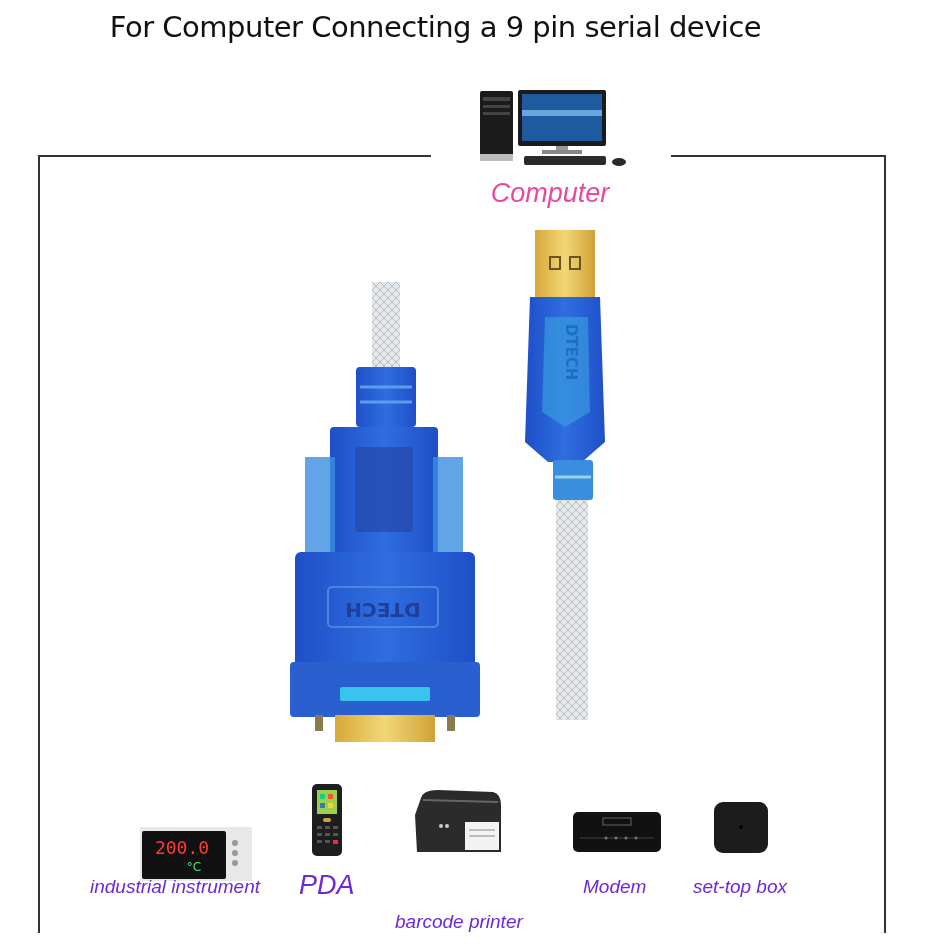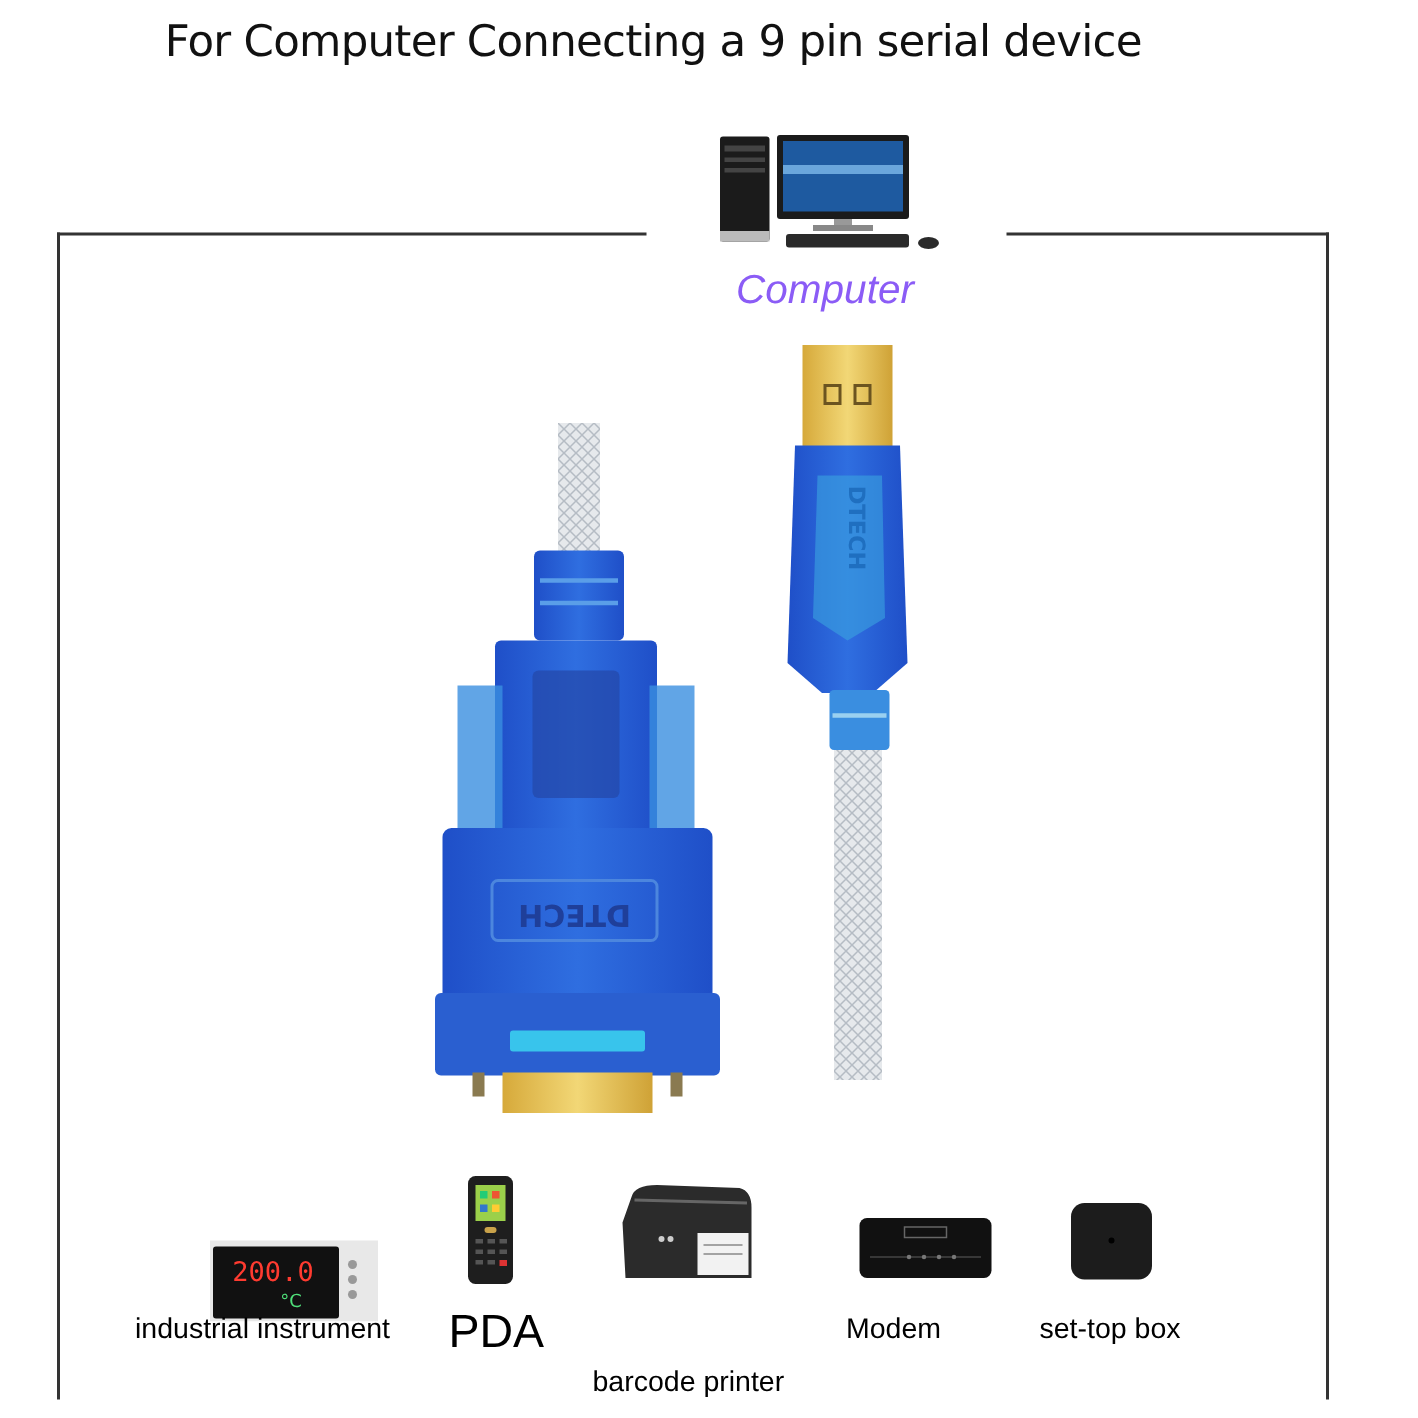--- a/index.html
+++ b/index.html
@@ -3,24 +3,24 @@
 <meta charset="utf-8">
 <style>
   html,body{margin:0;padding:0;background:#fff;}
   body{width:945px;height:945px;position:relative;overflow:hidden;font-family:"Liberation Sans",sans-serif;color:#111;}
   .title{position:absolute;top:10px;left:0;width:871px;text-align:center;font-family:"DejaVu Sans",sans-serif;font-size:29px;letter-spacing:-0.5px;color:#111;}
   .frame-top-l{position:absolute;left:38px;top:155px;width:393px;height:0;border-top:2px solid #333;}
   .frame-top-r{position:absolute;left:671px;top:155px;width:215px;height:0;border-top:2px solid #333;}
   .frame-left{position:absolute;left:38px;top:155px;width:0;height:778px;border-left:2px solid #333;}
   .frame-right{position:absolute;left:884px;top:155px;width:0;height:778px;border-left:2px solid #333;}
   .computer{position:absolute;left:478px;top:88px;width:150px;height:80px;}
-  .computer-label{position:absolute;left:430px;top:178px;width:240px;text-align:center;font-style:italic;font-size:27px;color:#8b5cf6;}
+  .computer-label{position:absolute;left:430px;top:178px;width:240px;text-align:center;font-style:italic;font-size:27px;color:#ec4899;}
   .cable{position:absolute;left:280px;top:222px;width:360px;height:520px;}
   .device{position:absolute;}
-  .dev-label{position:absolute;top:876px;font-size:19px;color:#000000;white-space:nowrap;}
+  .dev-label{position:absolute;top:876px;font-style:italic;font-size:19px;color:#6d28d9;white-space:nowrap;}
 </style>
 </head>
 <body>
 
 <div class="title">For Computer Connecting a 9 pin serial device</div>
 
 <div class="frame-top-l"></div>
 <div class="frame-top-r"></div>
 <div class="frame-left"></div>
 <div class="frame-right"></div>
@@ -154,16 +154,16 @@
   </svg>
 </div>
 <div class="device" style="left:713px;top:801px;">
   <svg width="56" height="54" viewBox="0 0 56 54">
     <rect x="1" y="1" width="54" height="51" rx="9" fill="#1c1c1c"></rect>
     <circle cx="28" cy="26" r="2" fill="#000"></circle>
   </svg>
 </div>
 
 <div class="dev-label" style="left:90px;">industrial instrument</div>
-<div class="dev-label" style="left:299px;top:870px;font-size:31px;">PDA</div>
+<div class="dev-label" style="left:299px;top:870px;font-size:27px;">PDA</div>
 <div class="dev-label" style="left:395px;margin-top:35px;">barcode printer</div>
-<div class="dev-label" style="left:564px;">Modem</div>
+<div class="dev-label" style="left:583px;">Modem</div>
 <div class="dev-label" style="left:693px;">set-top box</div>
 
 </body></html>

